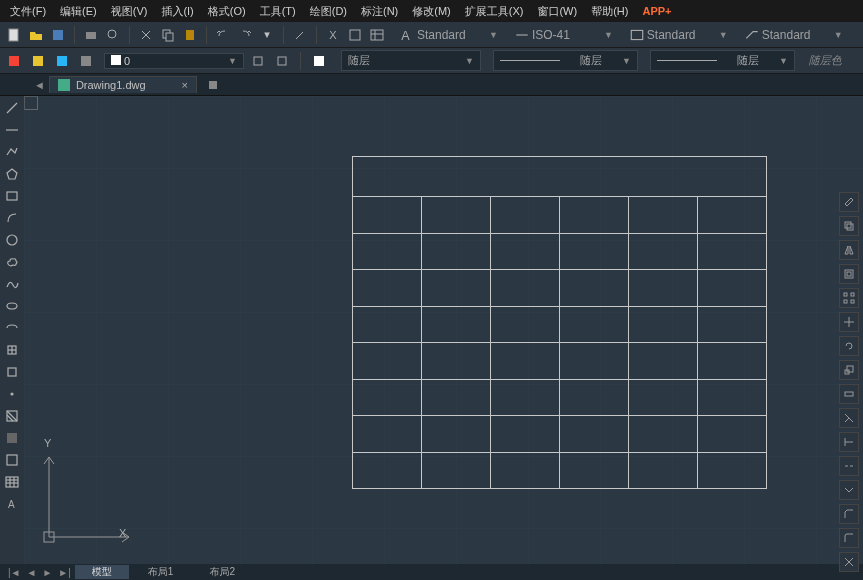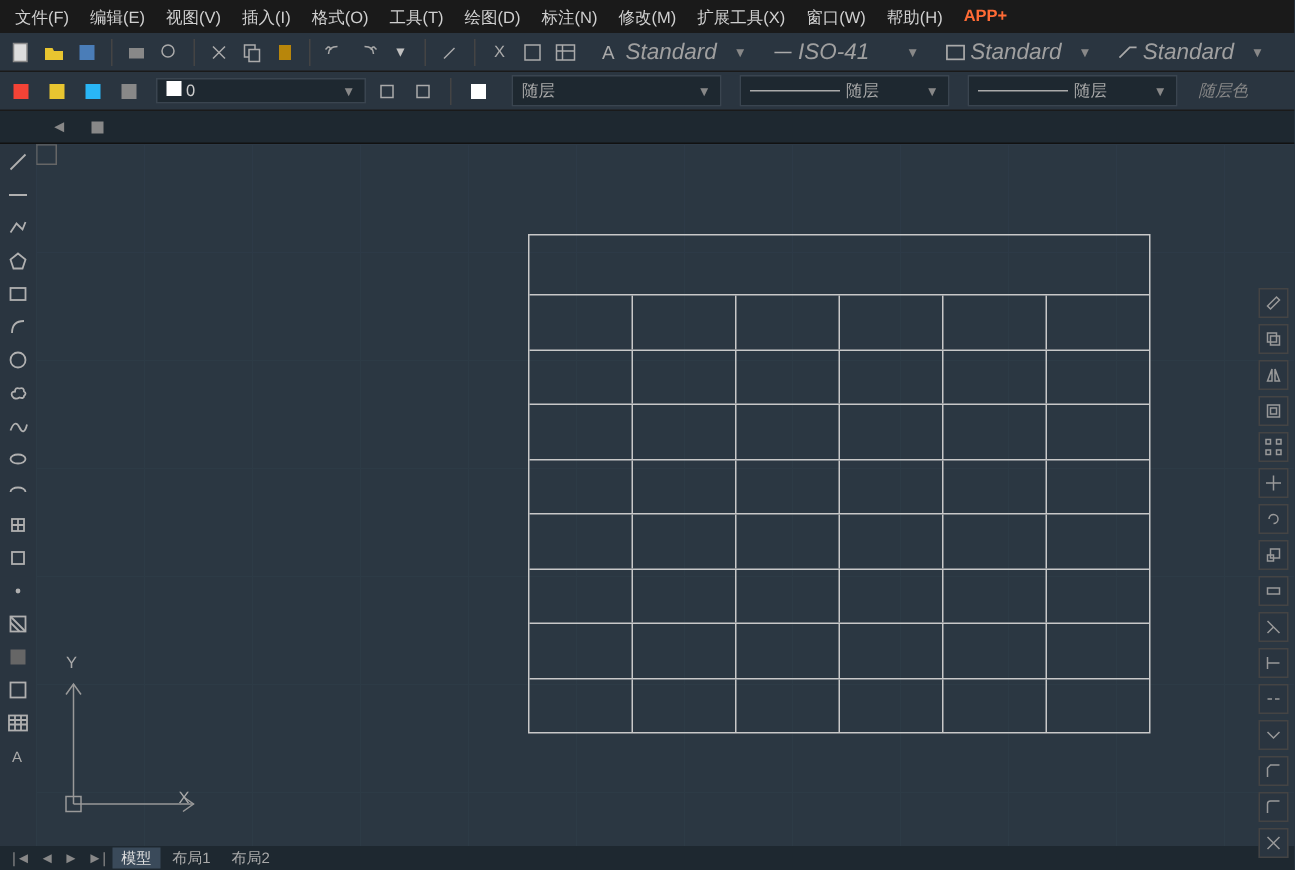--- a/index.html
+++ b/index.html
@@ -9,31 +9,31 @@
 .menu-item { padding: 2px 6px; color: #d0d0d0; cursor: pointer; }
 .menu-item.plus { color: #ff6b35; font-weight: bold; }
 
 .toolbar { height: 26px; background: #2a3540; display: flex; align-items: center; padding: 0 4px; gap: 2px; border-bottom: 1px solid #1a1a1a; }
 .toolbar-row2 { height: 26px; background: #2a3540; display: flex; align-items: center; padding: 0 4px; gap: 4px; border-bottom: 1px solid #1a1a1a; }
 
 .tb-btn { width: 20px; height: 20px; display: flex; align-items: center; justify-content: center; cursor: pointer; border-radius: 2px; }
 .tb-btn svg { width: 14px; height: 14px; }
 
 .style-dropdown { display: flex; align-items: center; gap: 2px; padding: 0 4px; margin-left: 6px; }
-.style-dropdown .lbl { color: #a0a0a0; font-size: 15px; min-width: 70px; font-style: italic; }
+.style-dropdown .lbl { color: #a0a0a0; font-size: 12px; min-width: 70px; }
 .style-dropdown .arrow { color: #888; font-size: 9px; cursor: pointer; }
 .style-icon { width: 16px; height: 16px; display: flex; align-items: center; justify-content: center; }
 
 .layer-dropdown { display: flex; align-items: center; gap: 3px; background: #1e2830; padding: 1px 6px; margin-left: 4px; border: 1px solid #3a4550; min-width: 140px; }
 .layer-dropdown .num { color: #ccc; }
 .layer-dropdown .arrow { margin-left: auto; color: #888; font-size: 9px; cursor: pointer; }
 
 .sep { width: 1px; height: 18px; background: #444; margin: 0 4px; }
 
-.linetype-box { display: flex; align-items: center; gap: 4px; padding: 2px 6px; margin-left: 8px; border: 1px solid #3a4550; background: #1e2830; min-width: 140px; }
+.linetype-box { display: flex; align-items: center; gap: 20px; padding: 2px 6px; margin-left: 8px; border: 1px solid #3a4550; background: #1e2830; min-width: 140px; }
 .linetype-box .sample { width: 60px; height: 1px; background: #aaa; }
 .linetype-box .txt { color: #aaa; font-size: 11px; }
 .linetype-box .arrow { margin-left: auto; color: #888; font-size: 9px; }
 .by-block-txt { color: #888; font-size: 11px; margin-left: 10px; font-style: italic; }
 
 .tab-bar { height: 22px; background: #1e2830; display: flex; align-items: center; padding-left: 30px; border-bottom: 1px solid #111; }
 .tab-arrow { color: #888; cursor: pointer; padding: 0 4px; }
 .tab { display: flex; align-items: center; gap: 6px; padding: 2px 8px; background: #2b3742; border: 1px solid #444; border-bottom: none; }
 .tab .fname { color: #c0c0c0; font-size: 11px; }
 .tab .close { color: #aaa; cursor: pointer; margin-left: 30px; }
@@ -61,21 +61,21 @@
 .ucs svg { stroke: #999; fill: none; }
 .ucs .xlabel { position: absolute; left: 85px; top: 85px; color: #aaa; }
 .ucs .ylabel { position: absolute; left: 10px; top: -5px; color: #aaa; }
 
 .right-toolbar { position: absolute; right: 2px; top: 96px; width: 22px; display: flex; flex-direction: column; gap: 4px; }
 .rt-btn { width: 20px; height: 20px; background: #2a3540; border: 1px solid #444; display: flex; align-items: center; justify-content: center; cursor: pointer; }
 .rt-btn svg { width: 12px; height: 12px; stroke: #999; fill: none; }
 
 .status-bar { height: 16px; background: #1e2830; display: flex; align-items: center; padding: 0 6px; gap: 2px; font-size: 10px; color: #aaa; }
 .sb-nav { color: #888; cursor: pointer; padding: 0 2px; }
-.sb-tab { padding: 0 6px; cursor: pointer; }
+.sb-tab { padding: 0 17px; cursor: pointer; }
 .sb-tab.active { background: #3a4a5a; color: #ddd; }
 
 .sq-icon { width: 10px; height: 10px; }
 .yellow { background: #e8c530; }
 .cyan { background: #29b6f6; }
 .red { background: #f44336; }
 .white { background: #fff; }
 .gray { background: #888; }
 </style>
 </head>
@@ -258,20 +258,25 @@
   <div class="linetype-box">
     <span class="sample"></span>
     <span class="txt">随层</span>
     <span class="arrow">▼</span>
   </div>
   <span class="by-block-txt">随层色</span>
 </div>
 
 <div class="tab-bar">
   <span class="tab-arrow">◄</span>
+  <div class="tab">
+    <span class="doc-icon"></span>
+    <span class="fname">Drawing1.dwg</span>
+    <span class="close">×</span>
+  </div>
   <div class="tb-btn" style="margin-left:6px">
       <svg viewBox="0 0 14 14">
         <rect x="3" y="3" width="8" height="8" fill="#888"></rect>
       </svg>
     </div>
 </div>
 
 <div class="workspace">
   <div class="left-toolbar">
     <div class="lt-btn">

